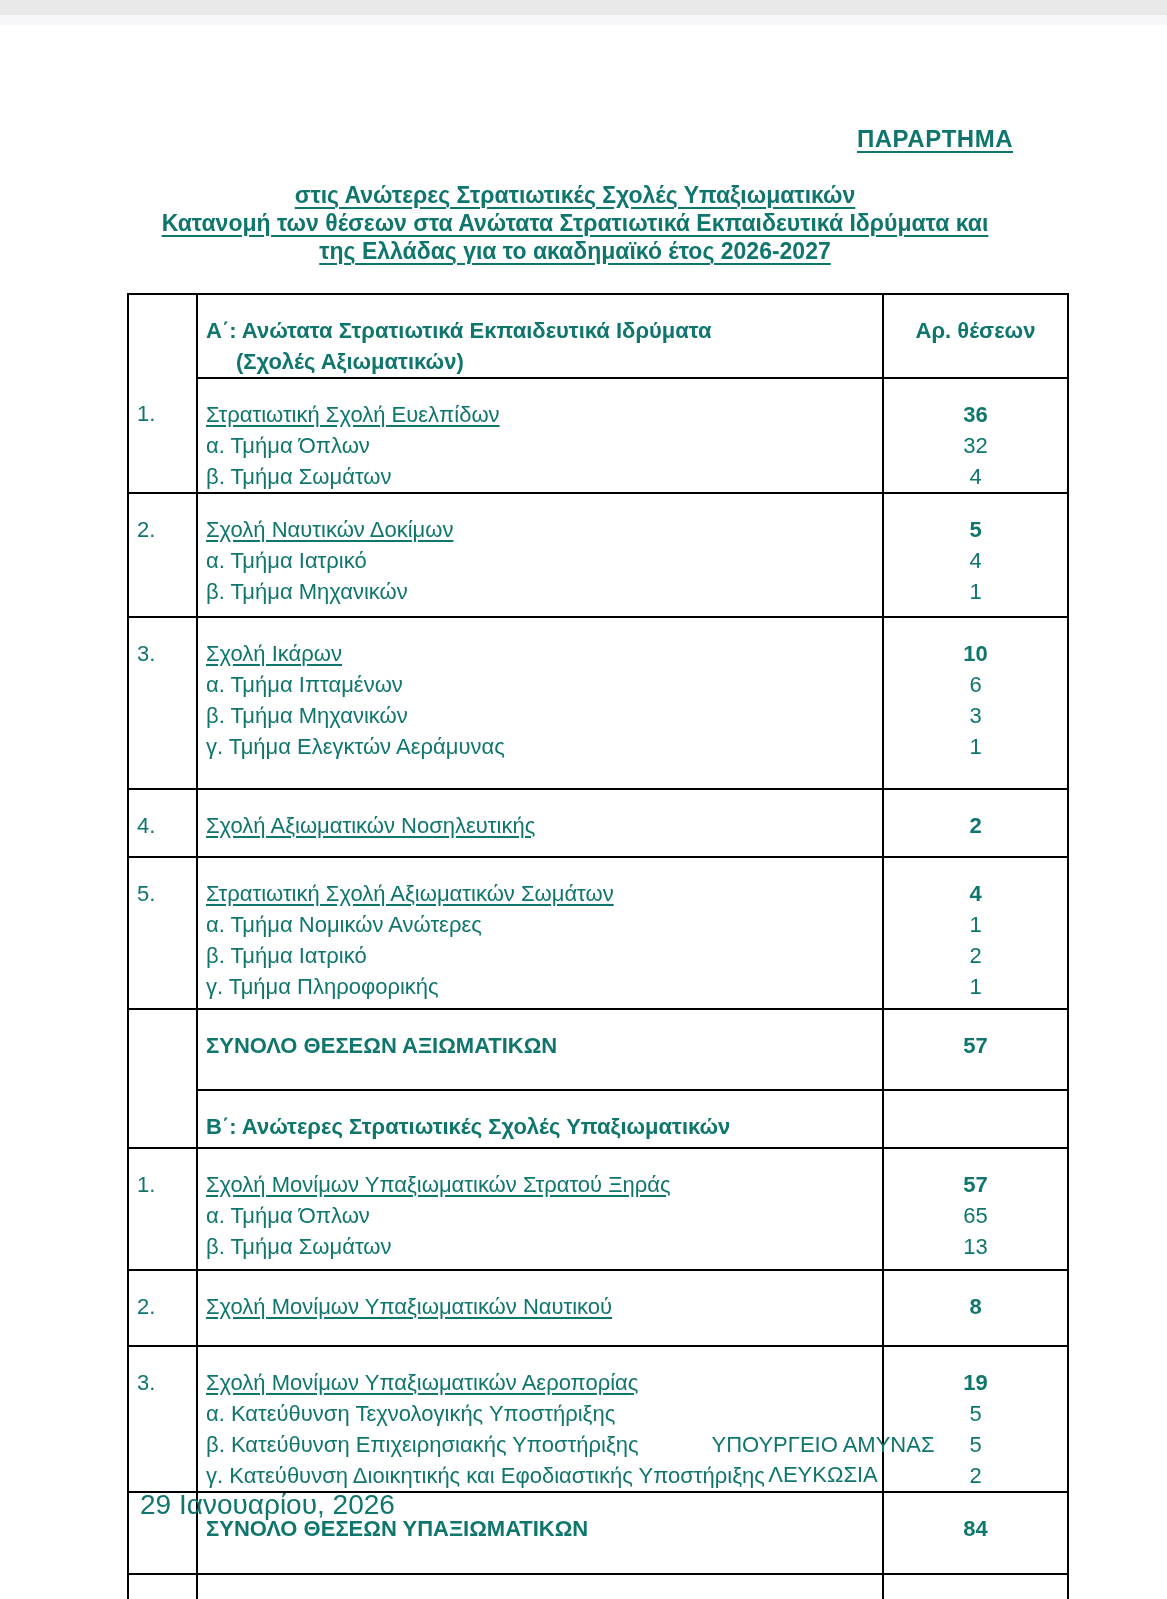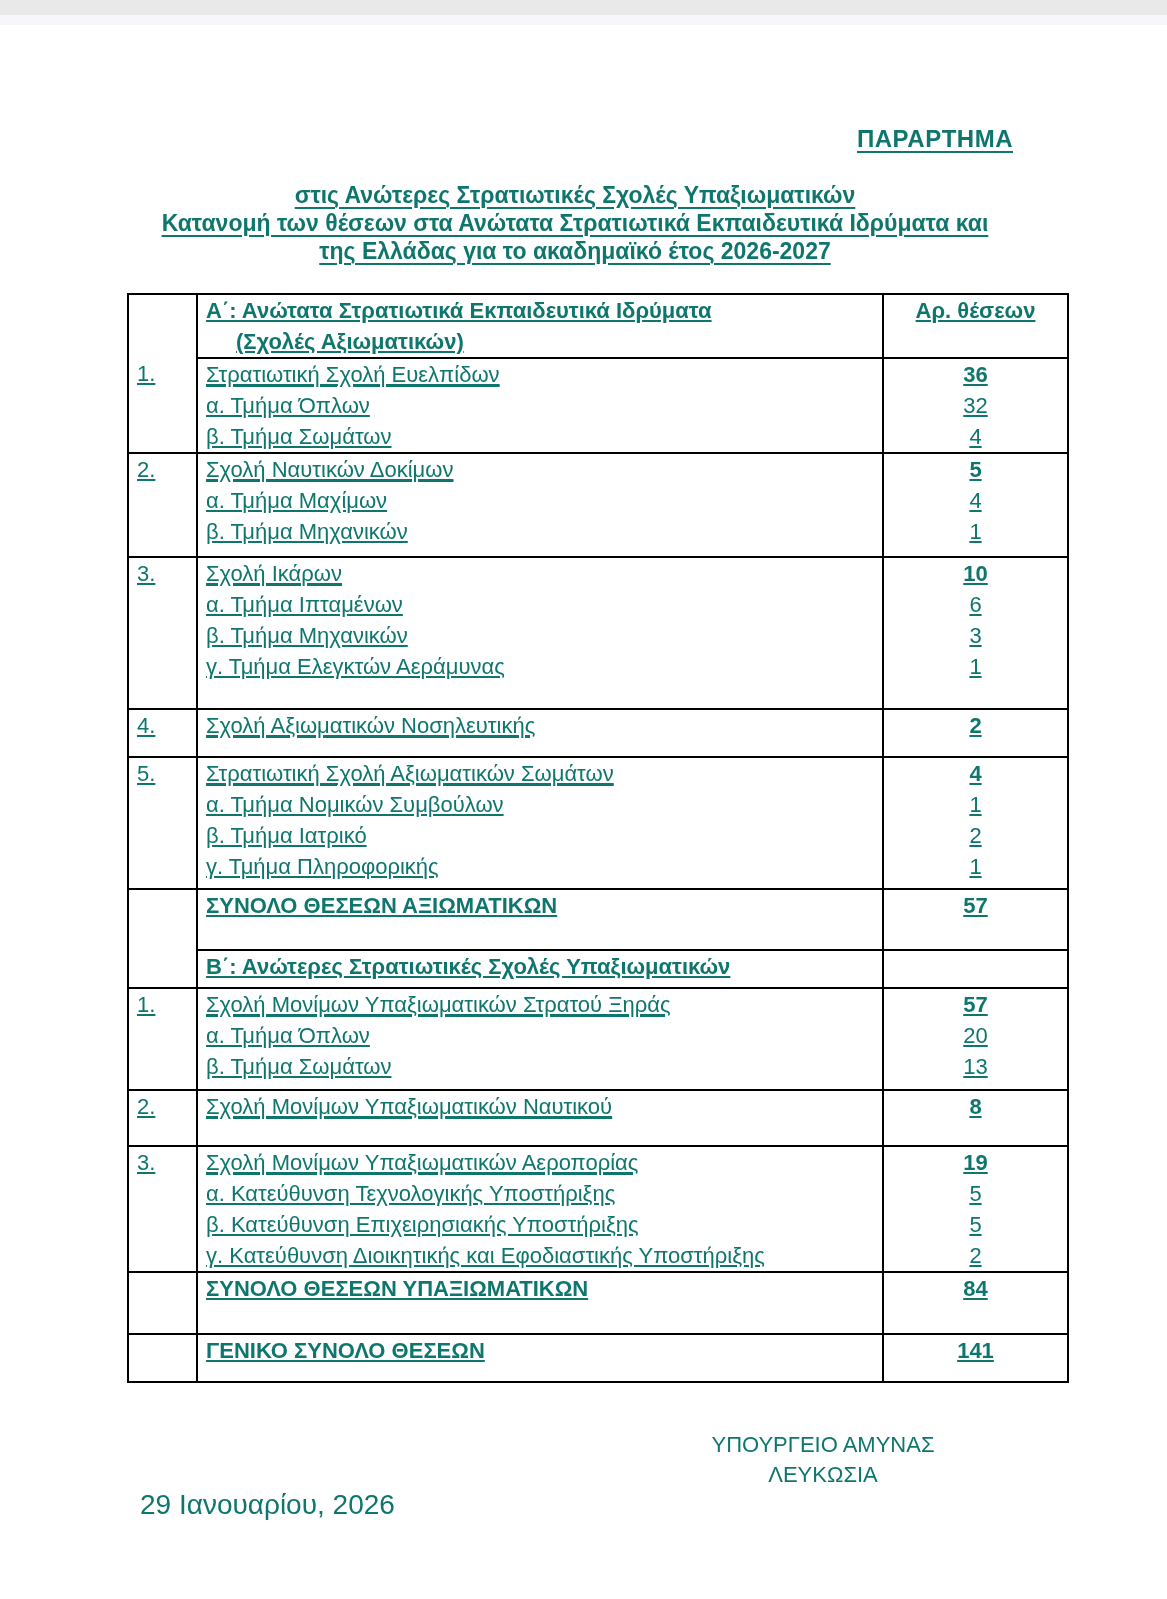--- a/index.html
+++ b/index.html
@@ -44,23 +44,22 @@
   }
   table.positions {
     border-collapse:collapse;
     table-layout:fixed;
     width:886px;
     font-size:22px;
   }
   table.positions td {
     border:2px solid #000;
     vertical-align:top;
-    padding:0 8px 0 8px;
+    padding:20px 8px 0 8px;
     line-height:31px;
-    text-decoration:underline;
   }
   td.c1 { width:51px; }
   td.c2 { width:668px; }
   td.c3 { width:167px; text-align:center; padding-left:0; padding-right:0; }
 
   .school { text-decoration:underline; text-underline-offset:3px; }
   .sub { text-decoration:none; }
   .v-main { font-weight:bold; }
   .v-sub { font-weight:normal; }
   .sec-hdr { font-weight:bold; }
@@ -144,21 +143,21 @@
           <div class="v-main">36</div>
           <div class="v-sub">32</div>
           <div class="v-sub">4</div>
         </td>
       </tr>
 
       <tr class="ra-2">
         <td class="c1">2.</td>
         <td class="c2">
           <div class="school">Σχολή Ναυτικών Δοκίμων</div>
-          <div class="sub">α. Τμήμα Μαχίμων</div>
+          <div class="sub">α. Τμήμα Ιατρικό</div>
           <div class="sub">β. Τμήμα Μηχανικών</div>
         </td>
         <td class="c3">
           <div class="v-main">5</div>
           <div class="v-sub">4</div>
           <div class="v-sub">1</div>
         </td>
       </tr>
 
       <tr class="ra-3">
@@ -184,21 +183,21 @@
         </td>
         <td class="c3">
           <div class="v-main">2</div>
         </td>
       </tr>
 
       <tr class="ra-5">
         <td class="c1">5.</td>
         <td class="c2">
           <div class="school">Στρατιωτική Σχολή Αξιωματικών Σωμάτων</div>
-          <div class="sub">α. Τμήμα Νομικών Συμβούλων</div>
+          <div class="sub">α. Τμήμα Νομικών Ανώτερες</div>
           <div class="sub">β. Τμήμα Ιατρικό</div>
           <div class="sub">γ. Τμήμα Πληροφορικής</div>
         </td>
         <td class="c3">
           <div class="v-main">4</div>
           <div class="v-sub">1</div>
           <div class="v-sub">2</div>
           <div class="v-sub">1</div>
         </td>
       </tr>
@@ -223,21 +222,21 @@
 
       <tr class="rb-1">
         <td class="c1">1.</td>
         <td class="c2">
           <div class="school">Σχολή Μονίμων Υπαξιωματικών Στρατού Ξηράς</div>
           <div class="sub">α. Τμήμα Όπλων</div>
           <div class="sub">β. Τμήμα Σωμάτων</div>
         </td>
         <td class="c3">
           <div class="v-main">57</div>
-          <div class="v-sub">20</div>
+          <div class="v-sub">65</div>
           <div class="v-sub">13</div>
         </td>
       </tr>
 
       <tr class="rb-2">
         <td class="c1">2.</td>
         <td class="c2">
           <div class="school">Σχολή Μονίμων Υπαξιωματικών Ναυτικού</div>
         </td>
         <td class="c3">

